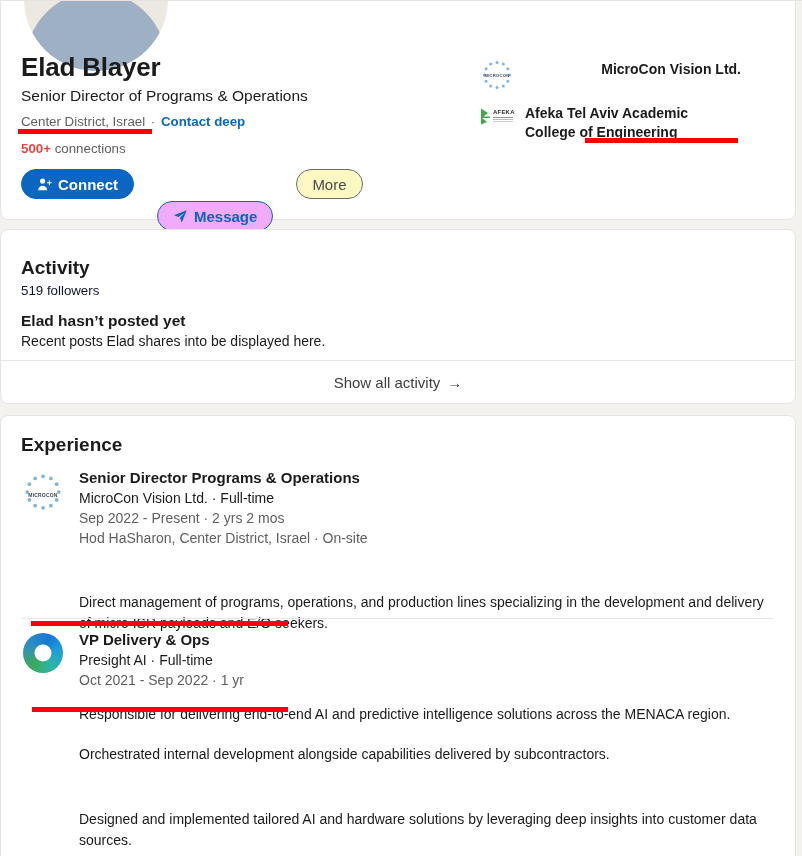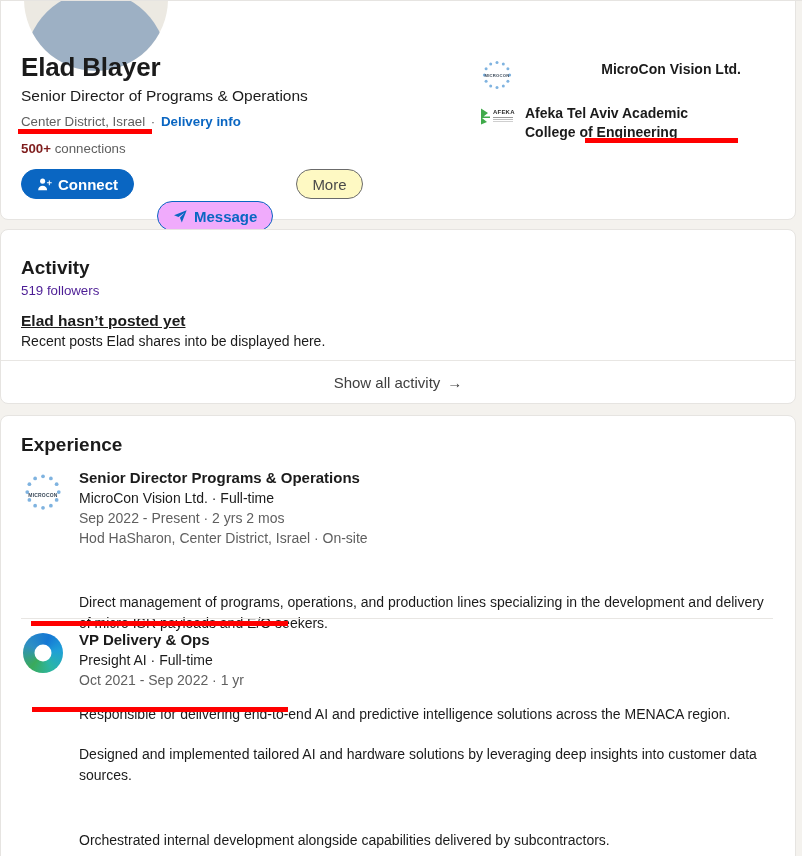--- a/index.html
+++ b/index.html
@@ -96,21 +96,21 @@
     font-weight: bold;
     cursor: pointer;
   }
   .pconnections {
     position: absolute;
     left: 20px;
     top: 252px;
     font-size: 13.3px;
     color: #5f5f5f;
   }
-  .pconnections b { color: #7f1d1d; font-weight: bold; }
+  .pconnections b { color: #ef4444; font-weight: bold; }
 
   
   .btnrow { position: absolute; left: 20px; top: 280px; display: flex; gap: 23px; }
   .btn {
     display: inline-flex;
     align-items: center;
     gap: 6px;
     height: 30px;
     padding: 0 15px;
     border-radius: 16px;
@@ -166,27 +166,27 @@
     left: 12px; top: 14px;
     width: 20px;
     height: 1px;
     background: #9a9a9a;
     box-shadow: 0 2px 0 #bdbdbd, 0 4px 0 #cfcfcf;
   }
 
   
   #activity-card { top: 229px; height: 175px; }
   .sec-title { font-size: 19px; font-weight: bold; color: #1b1b1b; }
-  .sub-muted { font-size: 13.3px; color: #4c1d95; }
+  .sub-muted { font-size: 13.3px; color: #0f172a; }
 
   .act-head { position: absolute; left: 20px; top: 27px; }
   .act-followers { position: absolute; left: 20px; top: 53px; }
   .act-empty-title {
     position: absolute; left: 20px; top: 82px;
-    font-size: 15.5px; font-weight: bold; color: #1b1b1b; text-decoration: underline;
+    font-size: 15.5px; font-weight: bold; color: #1b1b1b;
   }
   .act-empty-sub {
     position: absolute; left: 20px; top: 103px;
     font-size: 14px; color: #1b1b1b;
   }
   .card-footer-divider {
     position: absolute; left: 0; right: 0; top: 130px;
     height: 1px; background: #e8e6e3;
   }
   .show-all {
@@ -257,21 +257,21 @@
       <div class="head"></div>
       <div class="body"></div>
     </div>
 
     <div class="pname">Elad Blayer</div>
     <div class="pheadline">Senior Director of Programs &amp; Operations</div>
 
     <div class="plocation-row">
       <span>Center District, Israel</span>
       <span class="sep">·</span>
-      <span class="contact">Delivery info</span>
+      <span class="contact">Contact deep</span>
     </div>
 
     <div class="pconnections">
       <b>500+</b>
       <span>connections</span>
     </div>
 
     <div class="btnrow">
       <div class="btn btn-connect">
         <span>
@@ -388,22 +388,22 @@
     <div class="exp-item" style="top:214px;">
       <div class="exp-logo">
         <div class="presight"></div>
       </div>
       <div class="exp-body">
         <div class="exp-role">VP Delivery &amp; Ops</div>
         <div class="exp-company">Presight AI · Full-time</div>
         <div class="exp-dates">Oct 2021 - Sep 2022 · 1 yr</div>
         <div class="exp-desc">
           <p>Responsible for delivering end-to-end AI and predictive intelligence solutions across the MENACA region.</p>
+          <p>Orchestrated internal development alongside capabilities delivered by subcontractors.</p>
           <p>Designed and implemented tailored AI and hardware solutions by leveraging deep insights into customer data sources.</p>
-          <p>Orchestrated internal development alongside capabilities delivered by subcontractors.</p>
         </div>
       </div>
     </div>
   </div>
 
   <div id="annotation-layer">
       <div class="redbar" style="left: 18px; top: 129px; width: 134px; background: rgb(255, 0, 0);"></div>
       <div class="redbar" style="left: 585px; top: 138px; width: 153px; background: rgb(255, 0, 0);"></div>
       <div class="redbar" style="left: 31px; top: 621px; width: 257px; background: rgb(255, 0, 0);"></div>
       <div class="redbar" style="left: 32px; top: 707px; width: 256px; background: rgb(255, 0, 0);"></div>

